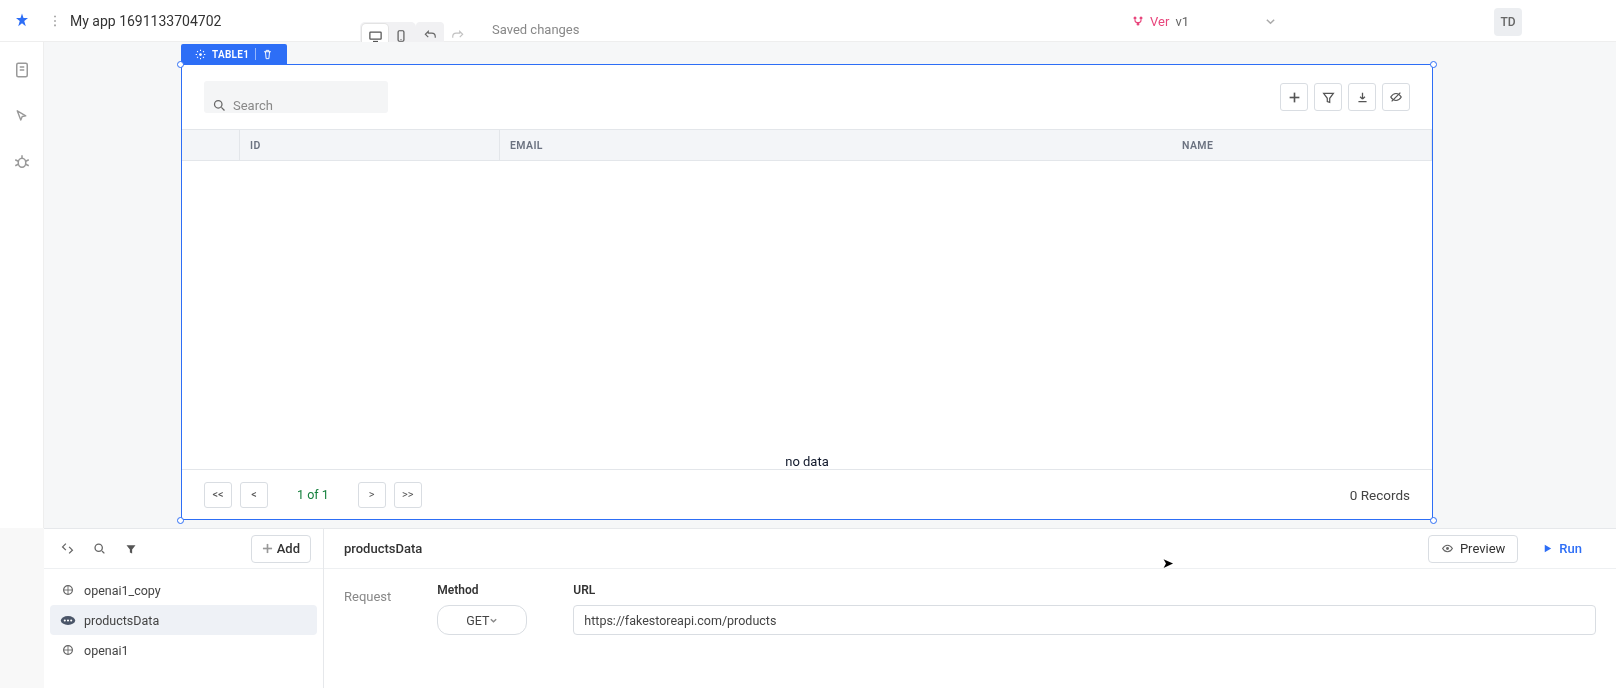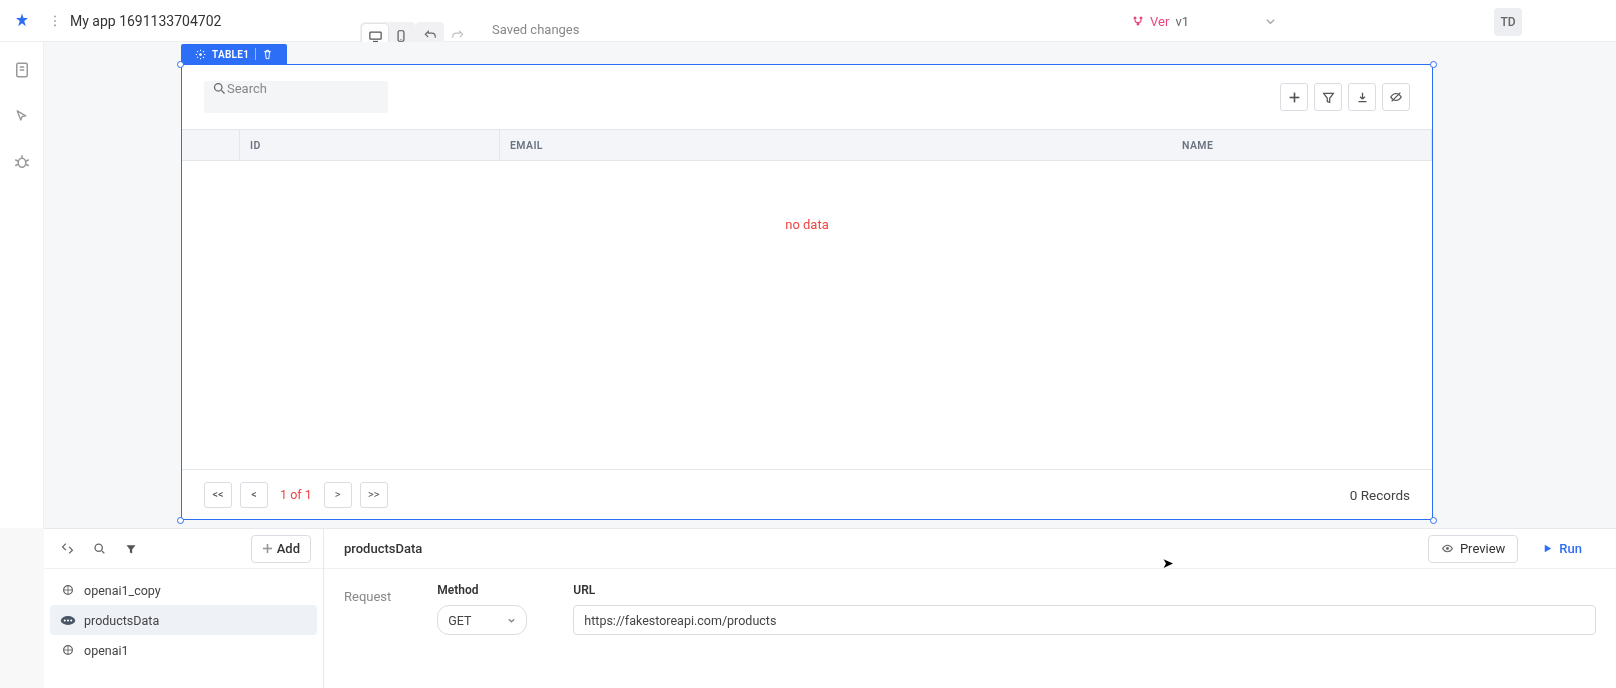--- a/index.html
+++ b/index.html
@@ -41,36 +41,36 @@
 .widget-border { position: absolute; left: 0; top: 20px; right: 0; bottom: 0; border: 1px solid #2d6ef6; background: #fff; }
 .handle { position: absolute; width: 7px; height: 7px; background: #fff; border: 1px solid #2d6ef6; border-radius: 50%; z-index: 6; }
 .h-tl { left: -4px; top: 17px; }
 .h-tr { right: -4px; top: 17px; }
 .h-bl { left: -4px; bottom: -4px; }
 .h-br { right: -4px; bottom: -4px; }
 
 
 .table-inner { position: absolute; left: 1px; top: 21px; right: 1px; bottom: 1px; display: flex; flex-direction: column; }
 .table-toolbar { height: 64px; display: flex; align-items: center; padding: 0 22px; justify-content: space-between; }
-.search-box { width: 184px; height: 32px; background: #f4f5f6; border-radius: 3px; display: flex; align-items: flex-start; padding: 0 8px; }
+.search-box { width: 184px; height: 32px; background: #f4f5f6; border-radius: 3px; display: flex; align-items: flex-end; padding: 0 8px; gap: 6px; }
 .search-box input { border: none; background: transparent; outline: none; font-size: 13px; color: #555; width: 100%; }
 .search-box input::placeholder { color: #888; }
 .tool-icons { display: flex; gap: 6px; }
 .tool-btn { width: 28px; height: 28px; border: 1px solid #d9dde2; border-radius: 3px; display: flex; align-items: center; justify-content: center; cursor: pointer; color: #555; background: #fff; }
 .table-header { height: 32px; background: #f3f5f8; border-top: 1px solid #e3e6ea; border-bottom: 1px solid #e3e6ea; display: flex; font-size: 10.5px; color: #6b7280; font-weight: 600; letter-spacing: 0.4px; }
 .col { display: flex; align-items: center; padding: 0 10px; border-right: 1px solid #e3e6ea; }
 .col.c0 { width: 58px; }
 .col.c1 { width: 260px; }
 .col.c2 { width: 260px; }
 .col.c3 { flex: 1; border-right: none; }
-.table-body { flex: 1; display: flex; align-items: flex-start; justify-content: center; padding-top: 56px; font-size: 13px; color: #ef4444; }
+.table-body { flex: 1; display: flex; align-items: flex-end; justify-content: center; padding-top: 56px; font-size: 13px; color: #0f172a; }
 .table-footer { height: 50px; border-top: 1px solid #e3e6ea; display: flex; align-items: center; padding: 0 22px; justify-content: space-between; }
 .pager { display: flex; align-items: center; gap: 8px; }
 .pg-btn { width: 28px; height: 26px; border: 1px solid #d9dde2; border-radius: 3px; background: #fff; display: flex; align-items: center; justify-content: center; font-size: 11px; color: #555; cursor: pointer; }
-.pg-info { font-size: 12.5px; color: #ef4444; margin: 0 4px; }
+.pg-info { font-size: 12.5px; color: #15803d; margin: 0 21px; }
 .records { font-size: 13.5px; color: #444; }
 
 
 .bottom-panel { position: absolute; left: 44px; right: 0; bottom: 0; height: 160px; background: #fff; border-top: 1px solid #e6e8eb; display: flex; }
 .bp-left { width: 280px; border-right: 1px solid #e6e8eb; display: flex; flex-direction: column; }
 .bp-left-top { height: 40px; border-bottom: 1px solid #eef0f2; display: flex; align-items: center; padding: 0 12px; gap: 10px; }
 .bp-icon-btn { width: 22px; height: 22px; display: flex; align-items: center; justify-content: center; color: #666; cursor: pointer; }
 .bp-spacer { flex: 1; }
 .add-btn { height: 28px; border: 1px solid #d9dde2; border-radius: 4px; background: #fff; display: flex; align-items: center; padding: 0 10px; gap: 4px; font-size: 13px; color: #333; cursor: pointer; font-weight: 500; }
 .bp-list { flex: 1; overflow: auto; padding: 6px; }
@@ -80,21 +80,21 @@
 .bp-right { flex: 1; display: flex; flex-direction: column; }
 .bp-right-header { height: 40px; border-bottom: 1px solid #eef0f2; display: flex; align-items: center; padding: 0 20px; justify-content: space-between; }
 .query-name { font-size: 13px; color: #333; font-weight: 500; }
 .bp-actions { display: flex; gap: 10px; }
 .preview-btn { height: 28px; border: 1px solid #d9dde2; border-radius: 4px; background: #fff; display: flex; align-items: center; padding: 0 12px; gap: 6px; font-size: 13px; color: #333; cursor: pointer; }
 .run-btn { height: 28px; border-radius: 4px; background: #fff; display: flex; align-items: center; padding: 0 14px; gap: 6px; font-size: 13px; color: #2d6ef6; cursor: pointer; font-weight: 500; }
 .bp-right-body { flex: 1; padding: 14px 20px; display: flex; gap: 46px; }
 .req-label { font-size: 13px; color: #888; padding-top: 6px; }
 .method-group { display: flex; flex-direction: column; gap: 8px; }
 .field-label { font-size: 12px; color: #333; font-weight: 600; }
-.method-select { width: 90px; height: 30px; border: 1px solid #d9dde2; border-radius: 12px; display: flex; align-items: center; justify-content: space-between; padding: 0 10px; font-size: 12.5px; color: #444; cursor: pointer; background: #fff; }
+.method-select { width: 90px; height: 30px; border: 1px solid #d9dde2; border-radius: 12px; display: flex; align-items: center; justify-content: center; padding: 0 10px; font-size: 12.5px; color: #444; cursor: pointer; background: #fff; }
 .url-group { display: flex; flex-direction: column; gap: 8px; flex: 1; }
 .url-input { height: 30px; border: 1px solid #d9dde2; border-radius: 4px; padding: 0 10px; font-size: 12.5px; color: #444; outline: none; width: 100%; }
 
 
 .cursor-dot { position: absolute; left: 1162px; top: 555px; font-size: 14px; color: #000; pointer-events: none; z-index: 20; }
 
 svg { display: block; }
 </style>
 </head>
 <body>

